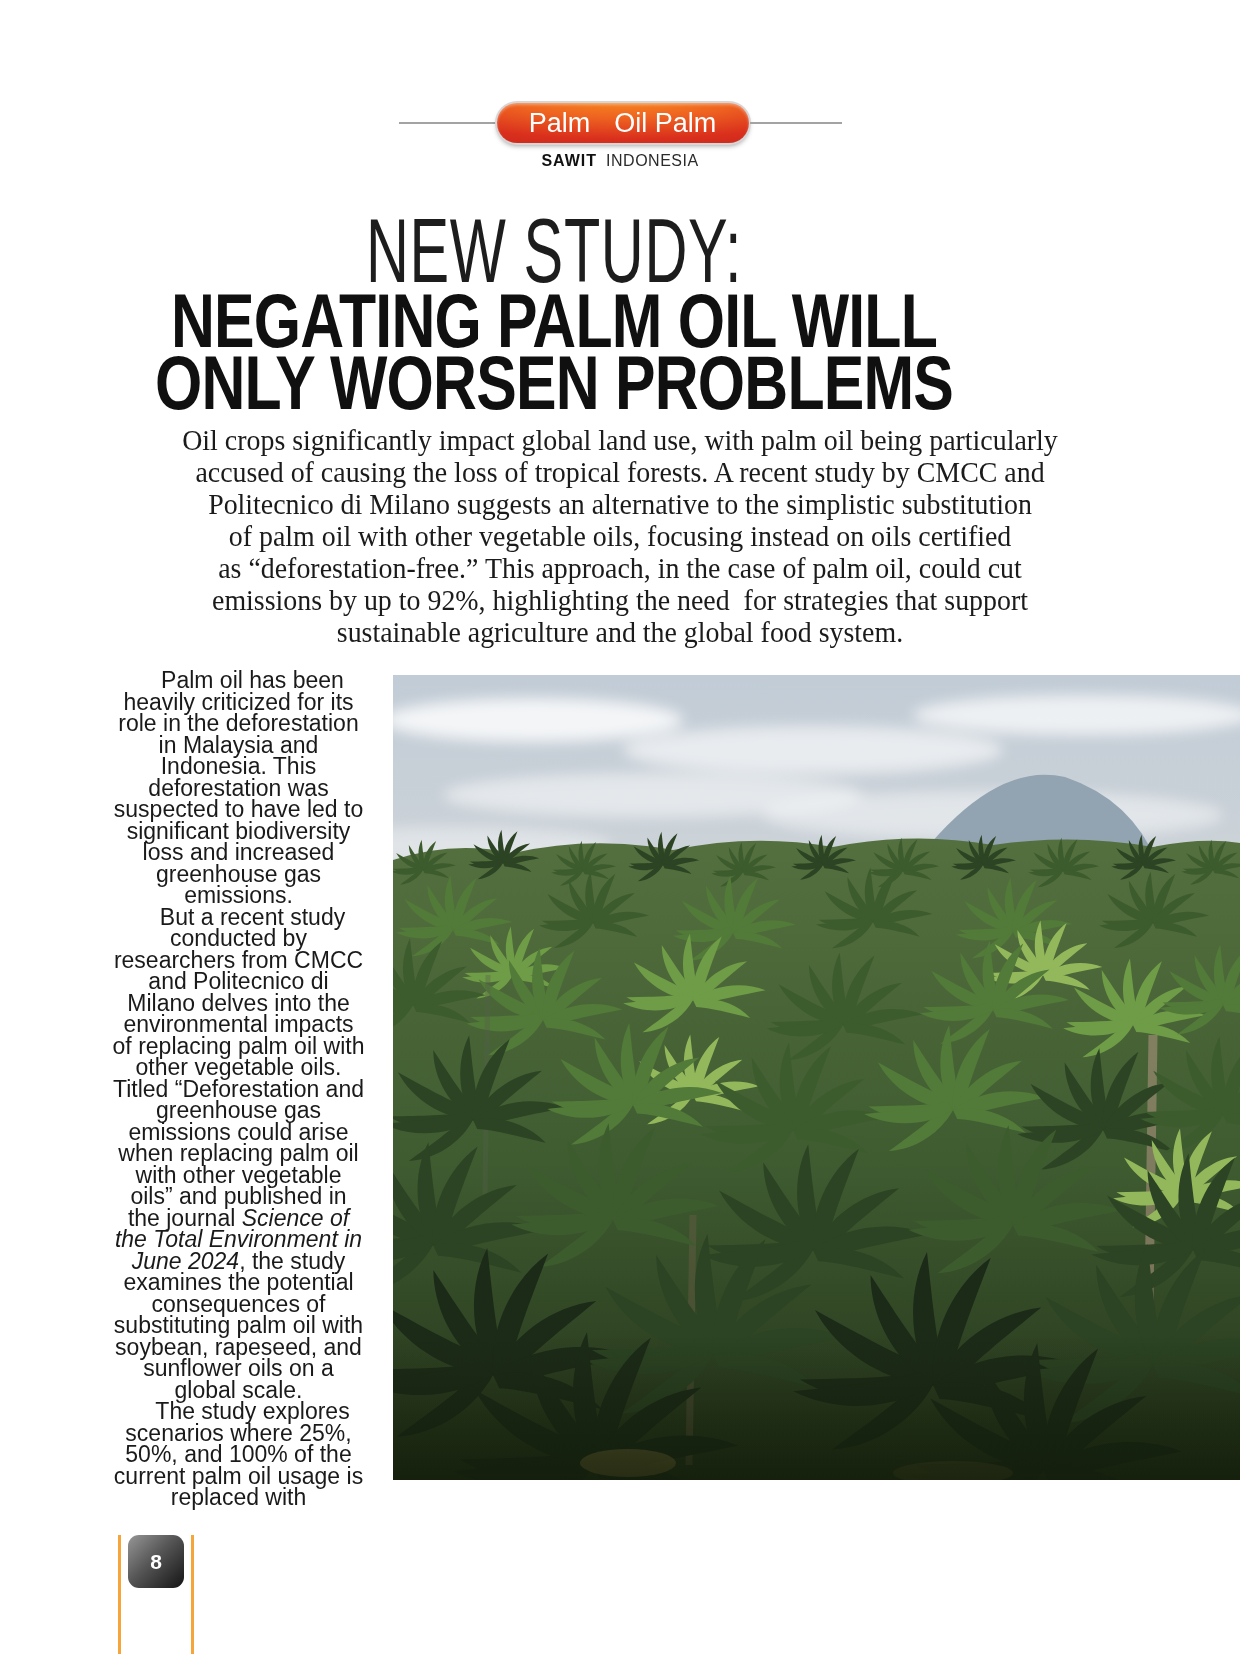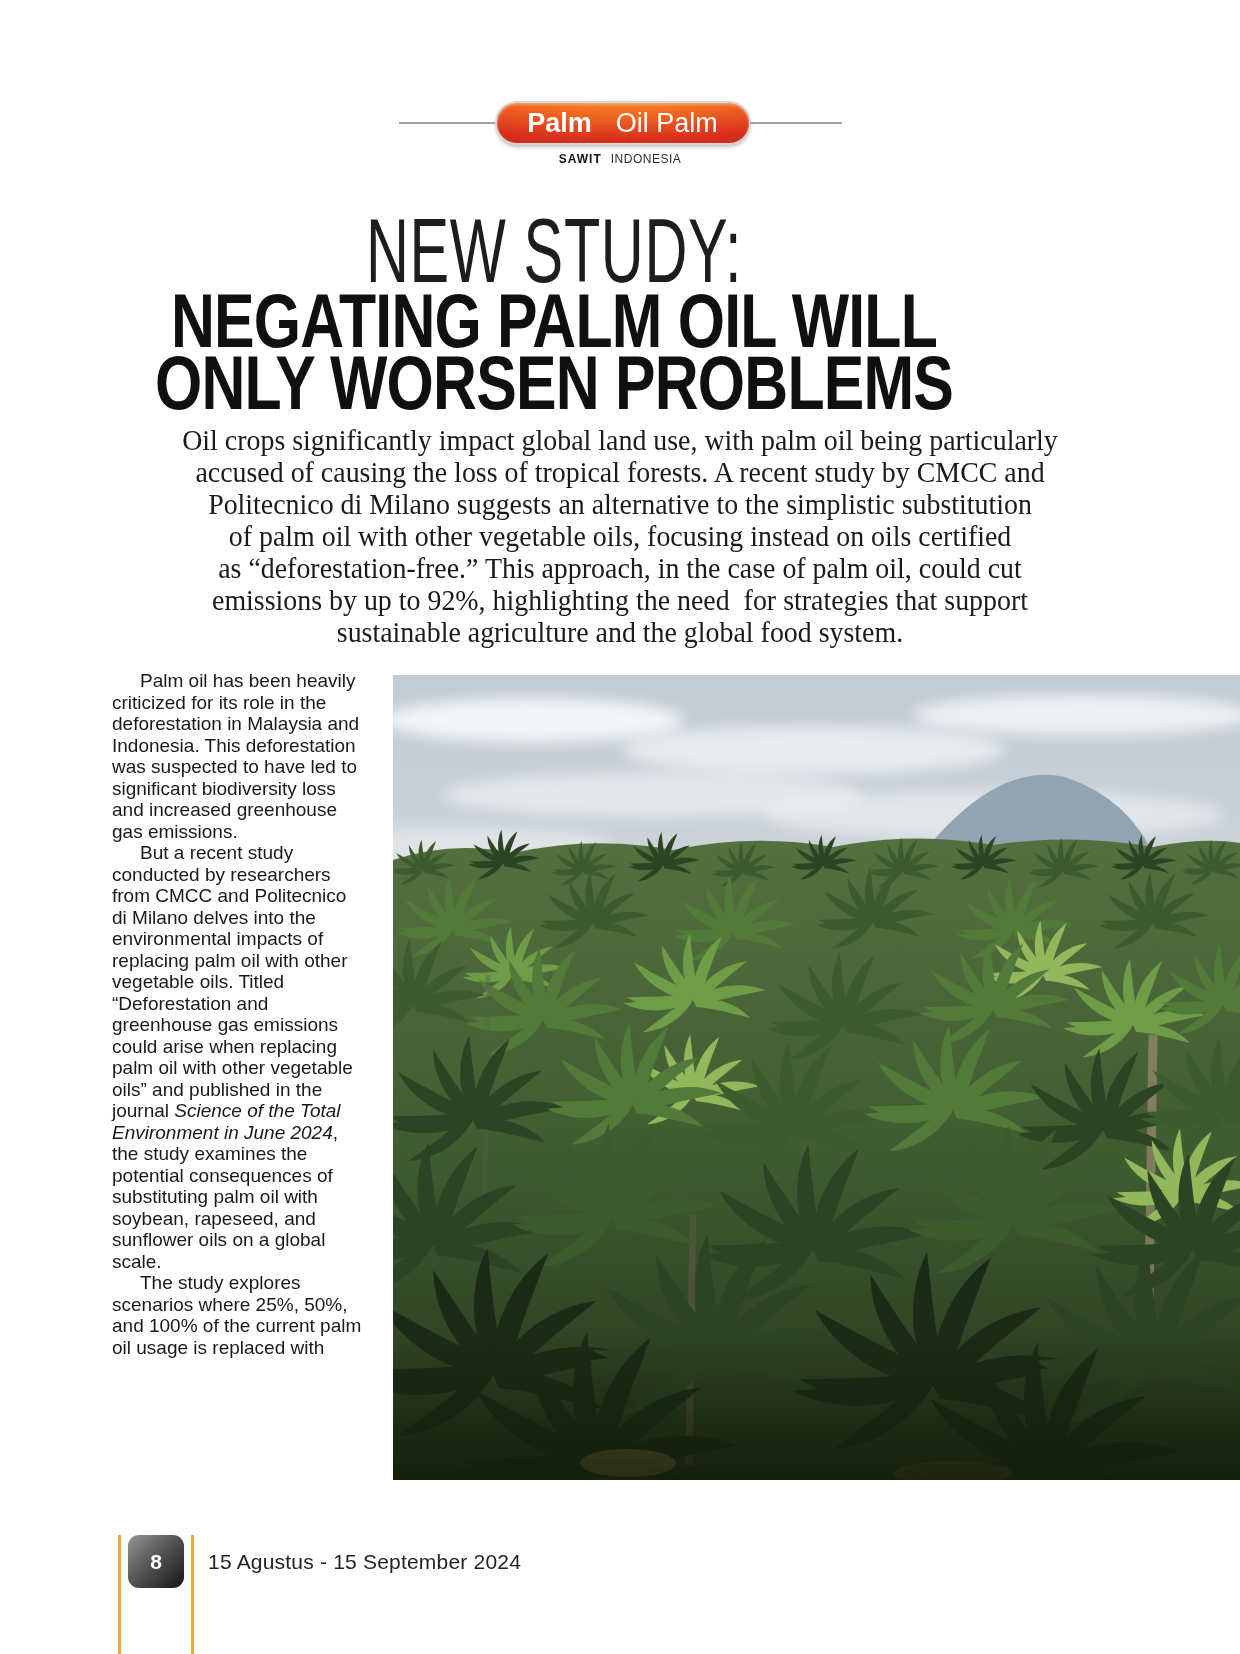--- a/index.html
+++ b/index.html
@@ -9,40 +9,40 @@
   
   .header{position:absolute;top:103px;left:0;width:1240px;text-align:center;}
   .pill-row{display:flex;align-items:center;justify-content:center;}
   .rule{height:2px;background:#a3a3a3;}
   .rule.left{width:97px;}
   .rule.right{width:92px;}
   .pill{width:252px;height:40px;border-radius:21px;margin:0 1px;
         background:radial-gradient(130% 160% at 50% -25%,#f8941f 0%,#ef6420 38%,#d92f1d 72%,#c6261b 100%);
         box-shadow:0 0 0 2px #d6d6d6,0 3px 5px rgba(0,0,0,.35),inset 0 2px 3px rgba(255,255,255,.35);
         display:flex;align-items:center;justify-content:center;color:#fff;font-size:27px;line-height:1;}
-  .pill .b{font-weight:bold;margin-right:24px;}
-  .publisher{margin-top:9px;font-size:12px;letter-spacing:.5px;color:#2b2b2b;}
+  .pill .b{font-weight:normal;margin-right:24px;}
+  .publisher{margin-top:9px;font-size:16px;letter-spacing:.5px;color:#2b2b2b;}
   .publisher .b{font-weight:bold;color:#111;margin-right:9px;letter-spacing:1px;}
 
   
   .titles{position:absolute;top:212px;left:0;width:1108px;text-align:center;color:#101010;}
   .kicker{font-size:90px;line-height:78px;font-weight:100;white-space:nowrap;
           transform:scaleX(.66);transform-origin:50% 50%;letter-spacing:1px;color:#1d1d1d;}
   .headline{font-size:76px;line-height:62px;font-weight:bold;white-space:nowrap;
             transform:scaleX(.80);transform-origin:50% 50%;letter-spacing:-1px;}
 
   
   .intro{position:absolute;top:424px;left:0;width:1240px;text-align:center;
          font-family:"Liberation Serif",serif;font-size:30px;line-height:32px;color:#1b1b1b;
          transform:scaleX(.93);transform-origin:50% 0;}
   .intro div{white-space:pre;}
 
   
   .col{position:absolute;left:112px;top:670px;width:253px;
-       font-size:19px;line-height:21.5px;color:#1a1a1a;}
+       font-size:23px;line-height:21.5px;color:#1a1a1a;text-align:center;}
   .col p{margin:0;text-indent:28px;}
   .col em{}
 
   
   .photo{position:absolute;left:393px;top:675px;width:847px;height:805px;}
   .photo svg{display:block;width:100%;height:100%;}
   .c1{fill:#1c2b18}.c2{fill:#2c4423}.c3{fill:#3d5c2e}
   .c4{fill:#527a38}.c5{fill:#6f9c46}.c6{fill:#93b85c}
 
   
@@ -204,14 +204,13 @@
     <rect x="0" y="660" width="847" height="145" fill="url(#fadeg)"></rect>
   </svg>
 </div>
 
 <div class="footer">
   <div class="vline"></div>
   <div class="page-badge">
     <span>8</span>
   </div>
   <div class="vline"></div>
-  <div class="issue-date">15 Agustus - 15 September 2024</div>
 </div>
 
 </body></html>

